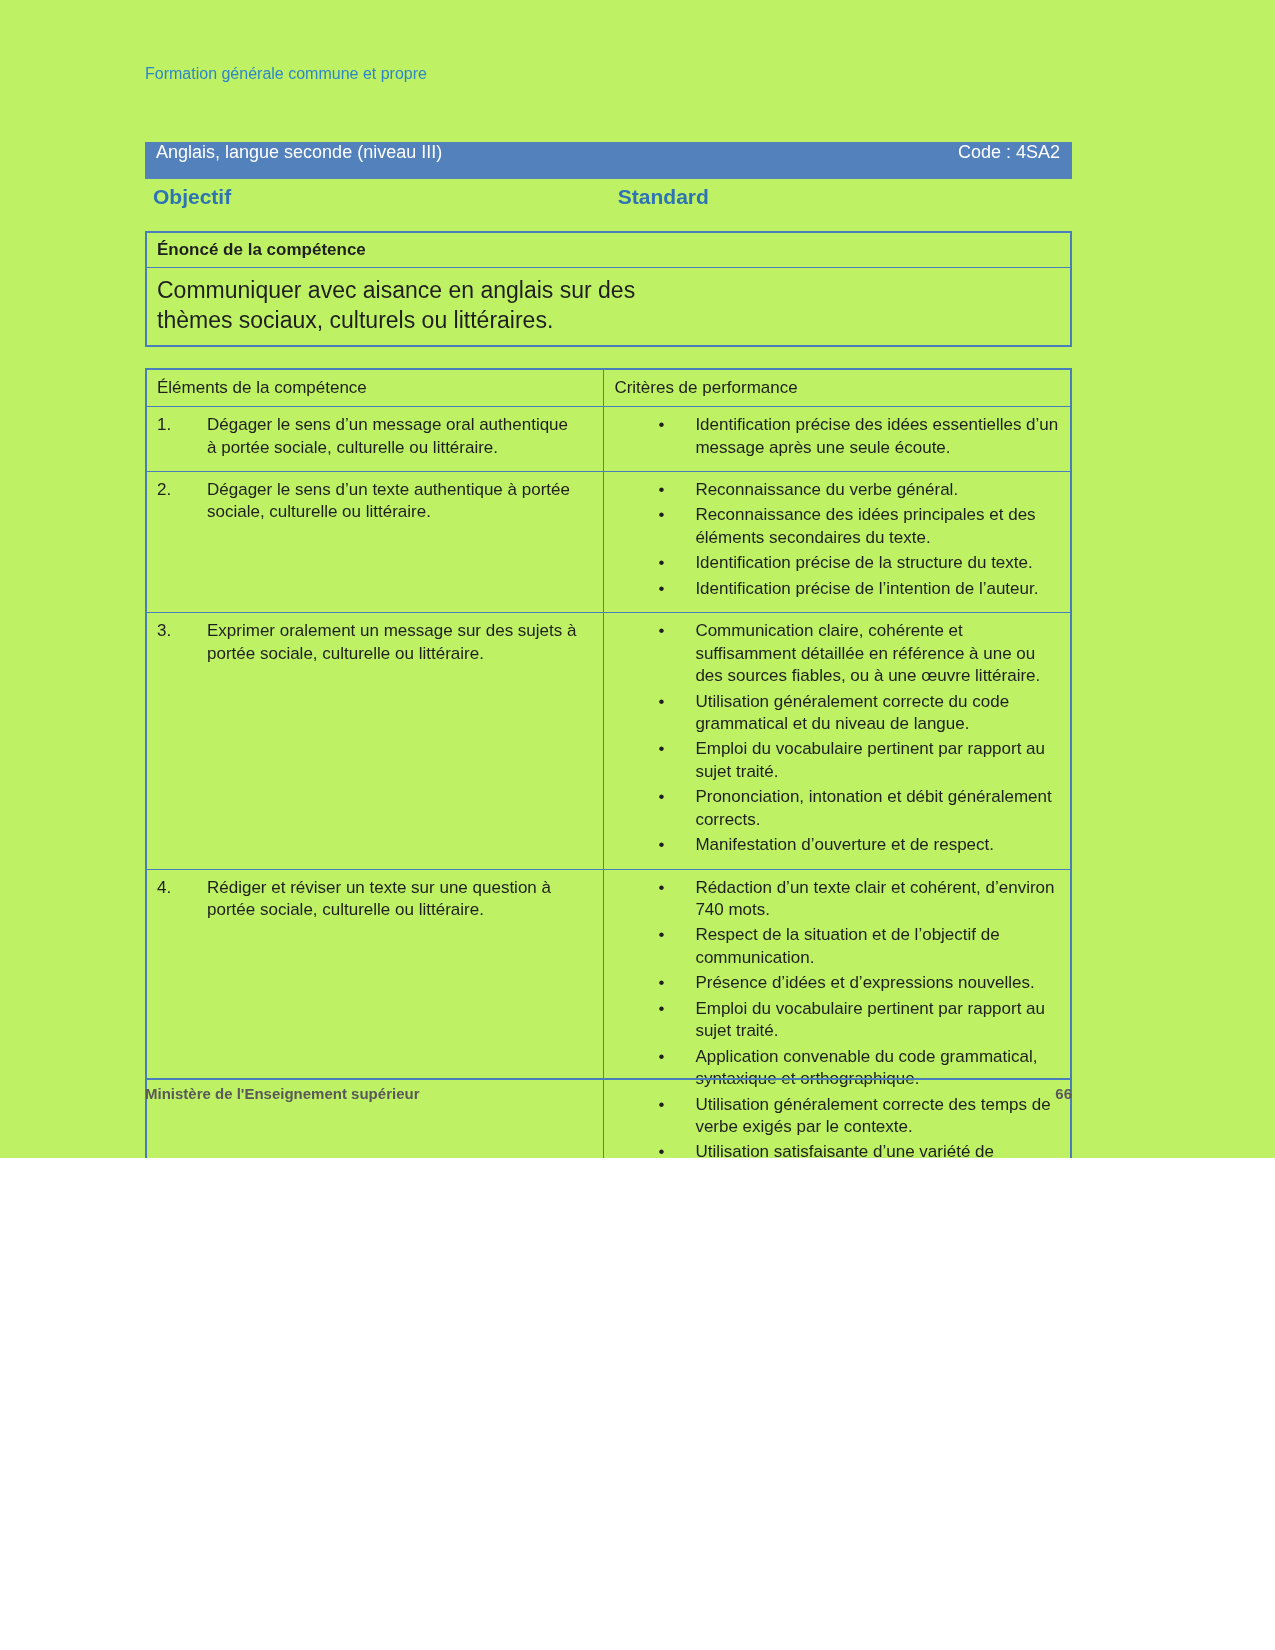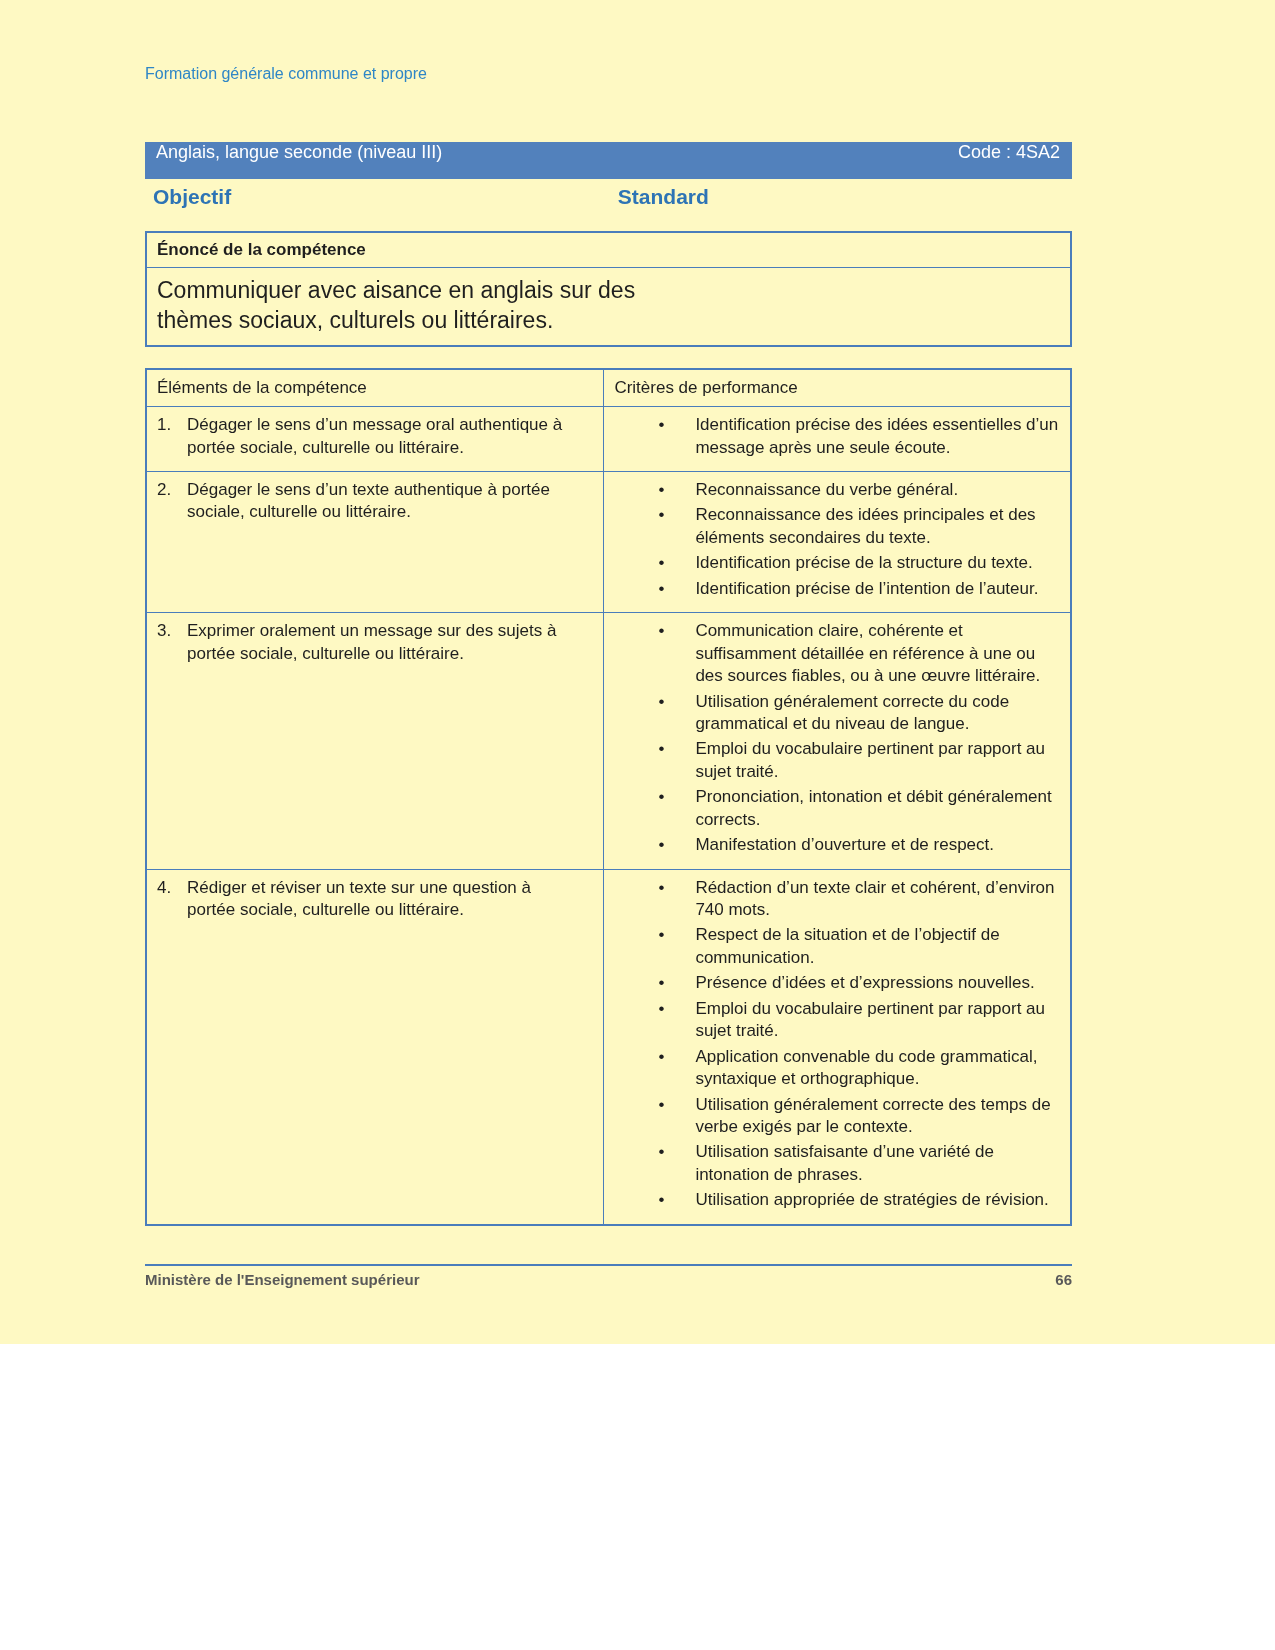--- a/index.html
+++ b/index.html
@@ -9,23 +9,23 @@
     --header-text:#2e86c6;
     --footer-text:#595959;
     --body-text:#1f1f1f;
   }
   *{box-sizing:border-box;}
   html,body{margin:0;padding:0;background:#ffffff;}
   body{font-family:"Liberation Sans", sans-serif; color:var(--body-text);}
   .page{
     position:relative;
     width:1275px;
-    height:1344px;
+    height:1158px;
     margin:0 auto;
-    background:#fef9c3;
+    background:#bef264;
     overflow:hidden;
   }
   .content{
     padding:64px 203px 0 145px;
   }
   .running-header{
     color:var(--header-text);
     font-size:16px;
     line-height:1.25;
   }
@@ -83,21 +83,21 @@
   }
   table.comp-table th{
     font-size:17px;
     font-weight:normal;
     padding-top:7px;
     padding-bottom:7px;
   }
   col.left-col{width:49.5%;}
   .elem{display:flex;}
   .elem .num{flex:none; width:30px;}
-  .elem .etext{flex:1; padding-right:14px;}
+  .elem .etext{flex:1; padding-right:14px;margin-left:20px;}
   ul.bullets{
     list-style:none;
     margin:0;
     padding:0 0 0 44px;
   }
   ul.bullets li{
     position:relative;
     padding-left:37px;
     margin-bottom:3px;
   }

